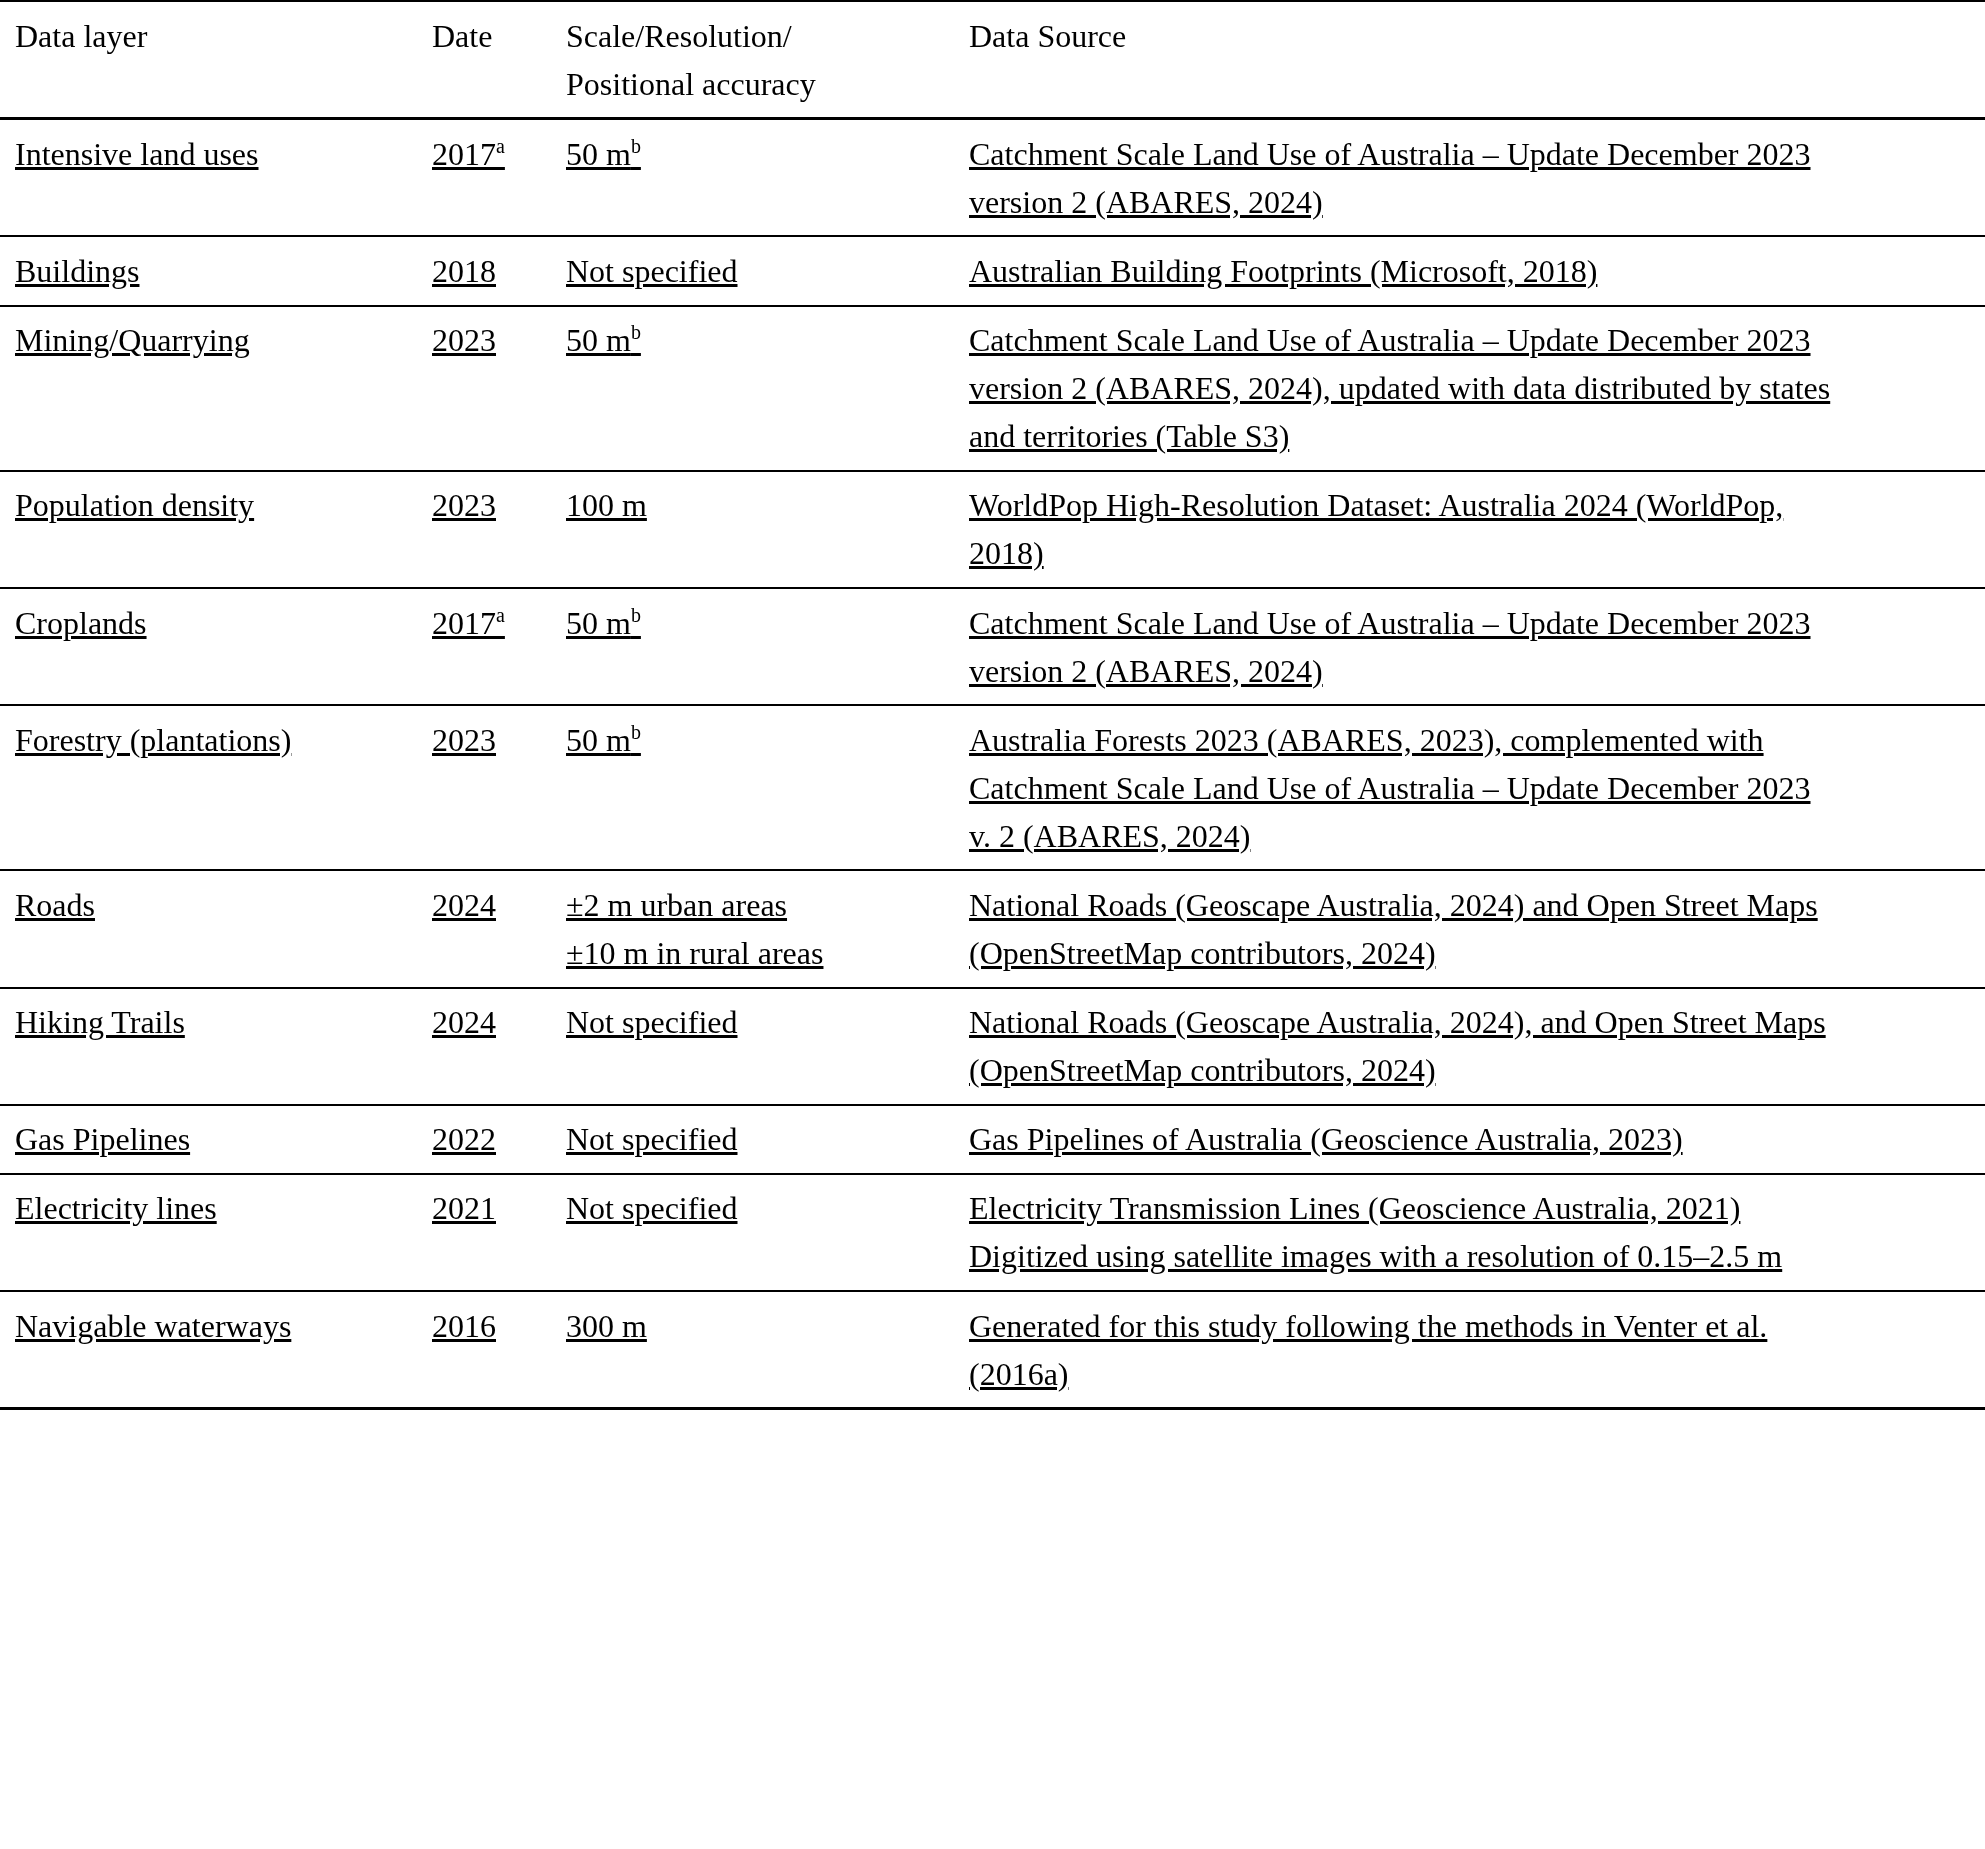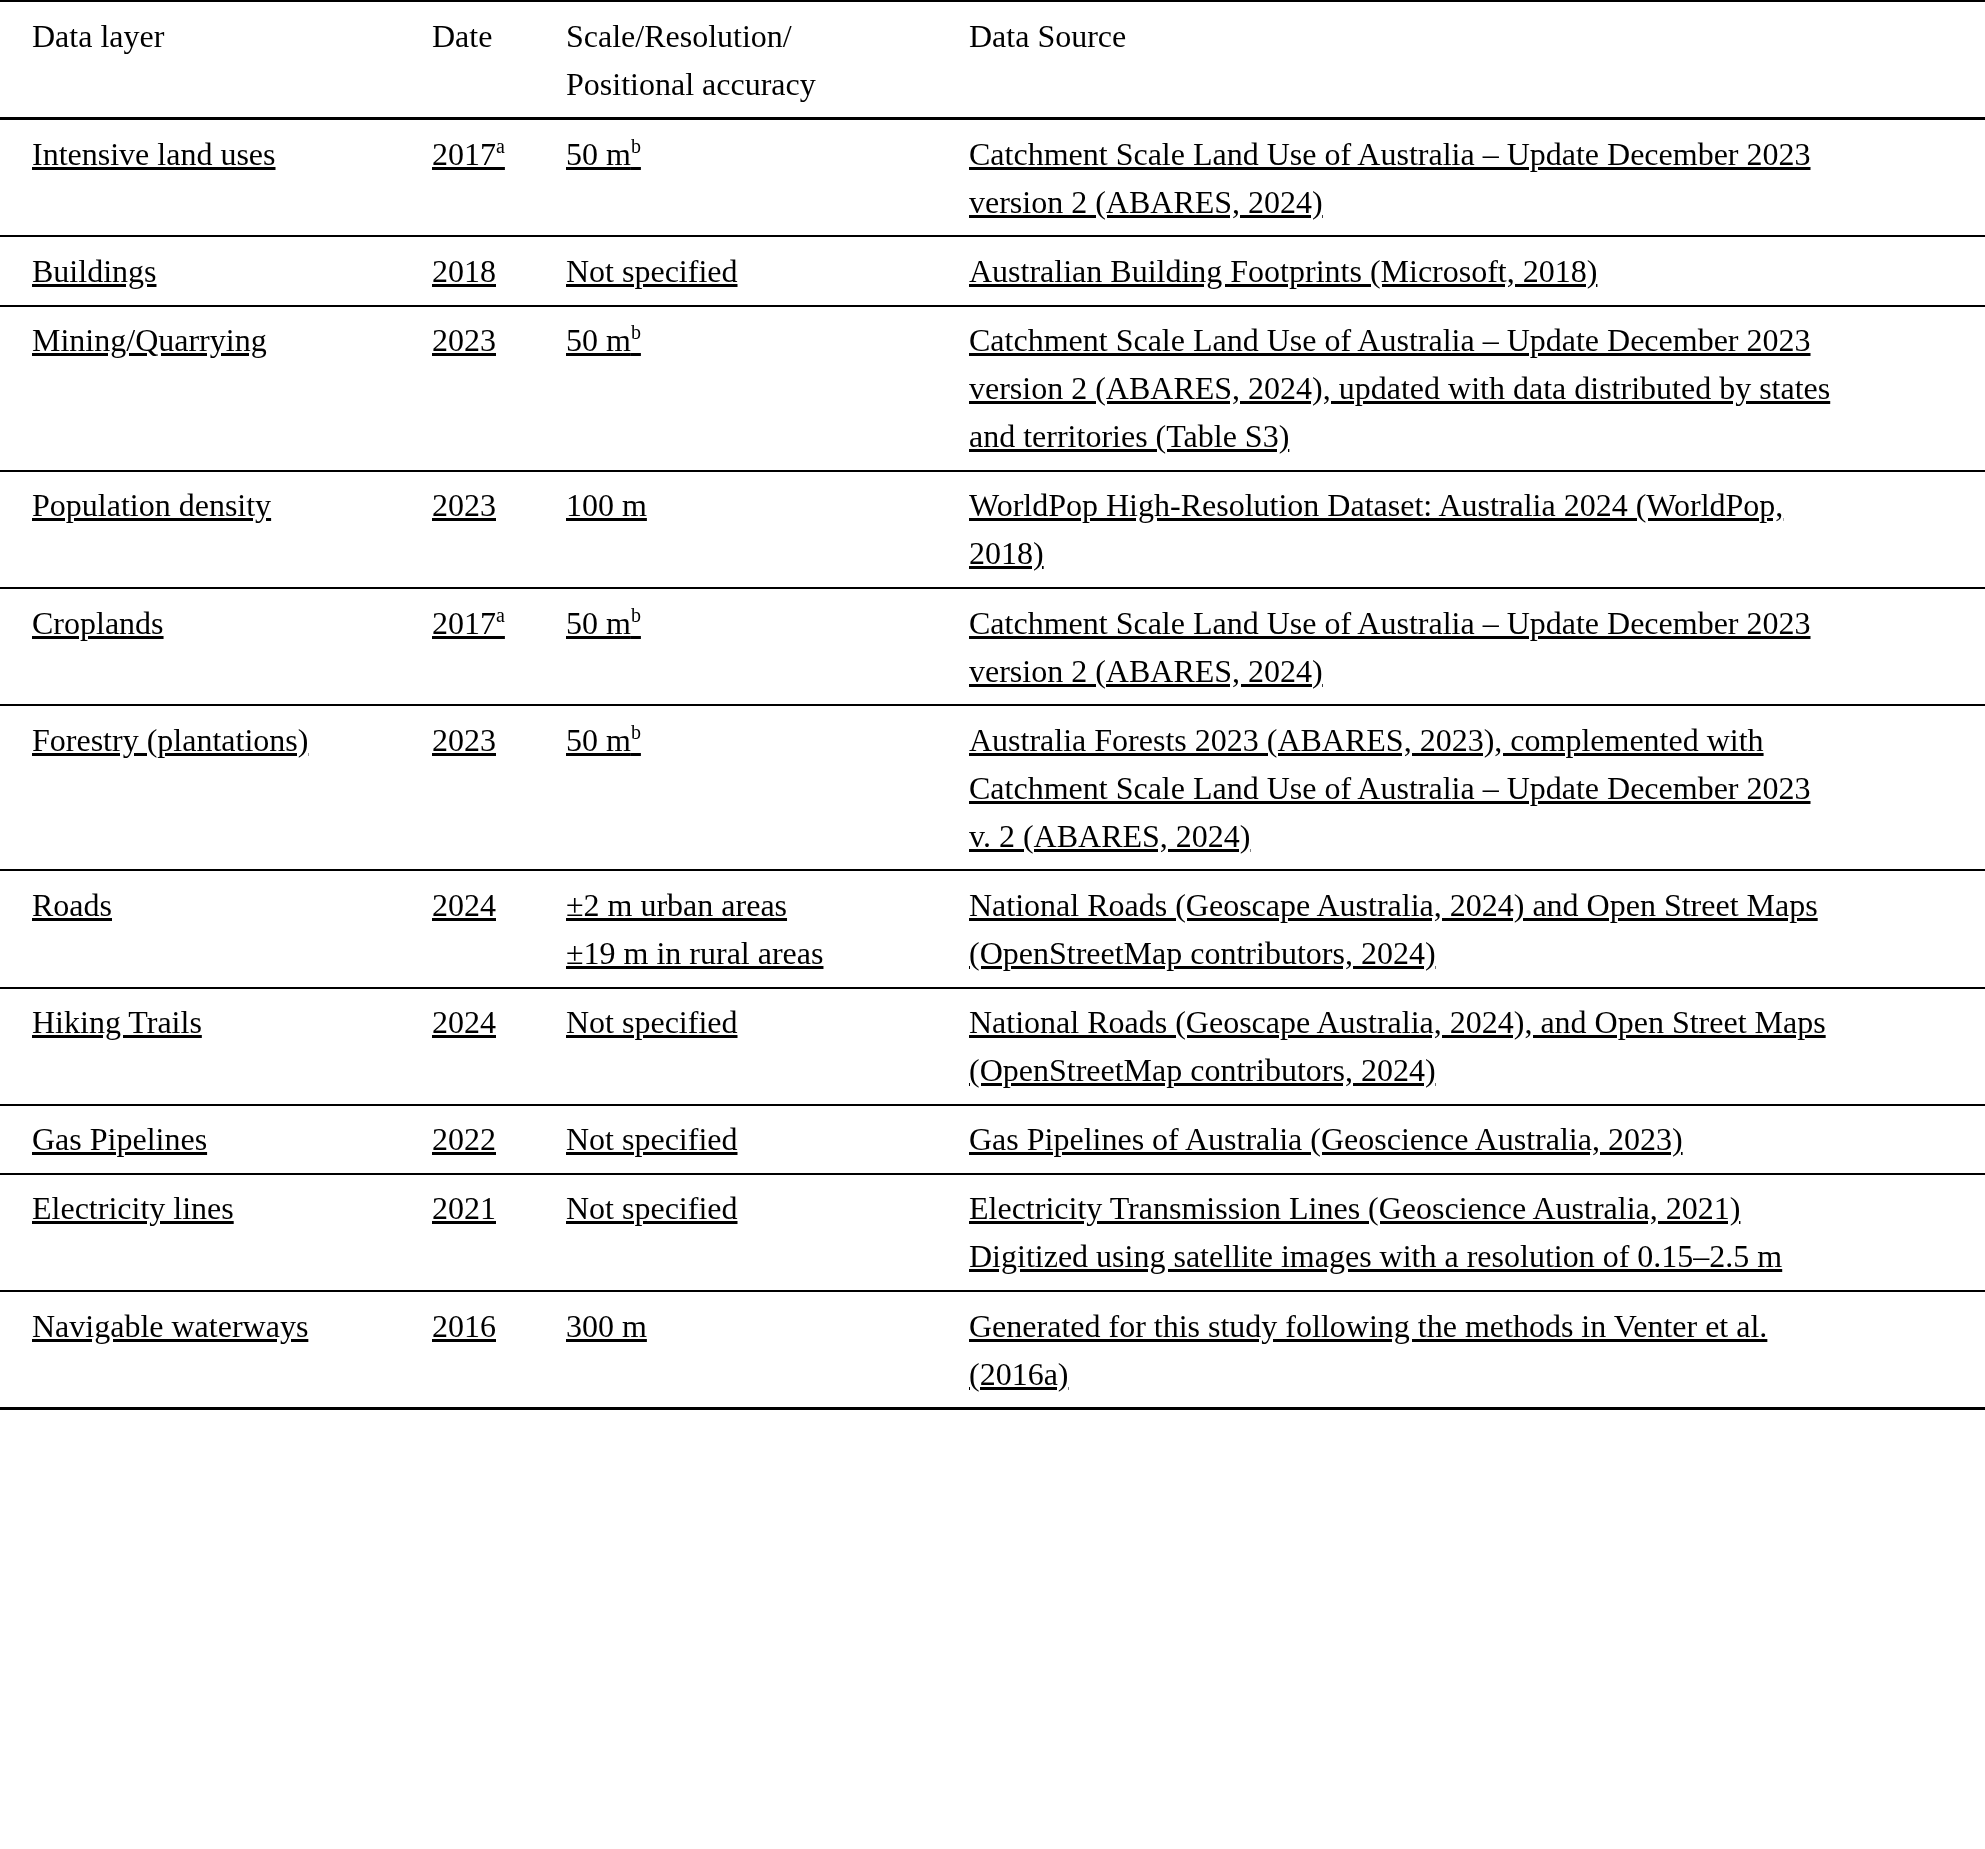--- a/index.html
+++ b/index.html
@@ -23,21 +23,21 @@
   col.c-date   { width: 134px; }
   col.c-scale  { width: 403px; }
   col.c-source { width: auto;  }
   th, td {
     text-align: left;
     vertical-align: top;
     font-weight: normal;
     padding: 9.6px 9.6px 9.6px 0;
     line-height: 48px;
   }
-  th:first-child, td:first-child { padding-left: 32px; }
+  th:first-child, td:first-child { padding-left: 15px; }
   thead th { border-bottom: 3.8px solid #000; }
   tbody tr { border-bottom: 2.9px solid #000; text-decoration: underline; }
   sup {
     font-size: 20px;
     line-height: 0;
     vertical-align: super;
   }
   .cell-line { white-space: nowrap; }
 </style>
 </head>
@@ -127,21 +127,21 @@
           <div class="cell-line">Australia Forests 2023 (ABARES, 2023), complemented with</div>
           <div class="cell-line">Catchment Scale Land Use of Australia – Update December 2023</div>
           <div class="cell-line">v. 2 (ABARES, 2024)</div>
         </td>
       </tr>
       <tr>
         <td>Roads</td>
         <td>2024</td>
         <td>
           <div class="cell-line">±2 m urban areas</div>
-          <div class="cell-line">±19 m in rural areas</div>
+          <div class="cell-line">±10 m in rural areas</div>
         </td>
         <td>
           <div class="cell-line">National Roads (Geoscape Australia, 2024) and Open Street Maps</div>
           <div class="cell-line">(OpenStreetMap contributors, 2024)</div>
         </td>
       </tr>
       <tr>
         <td>Hiking Trails</td>
         <td>2024</td>
         <td>

